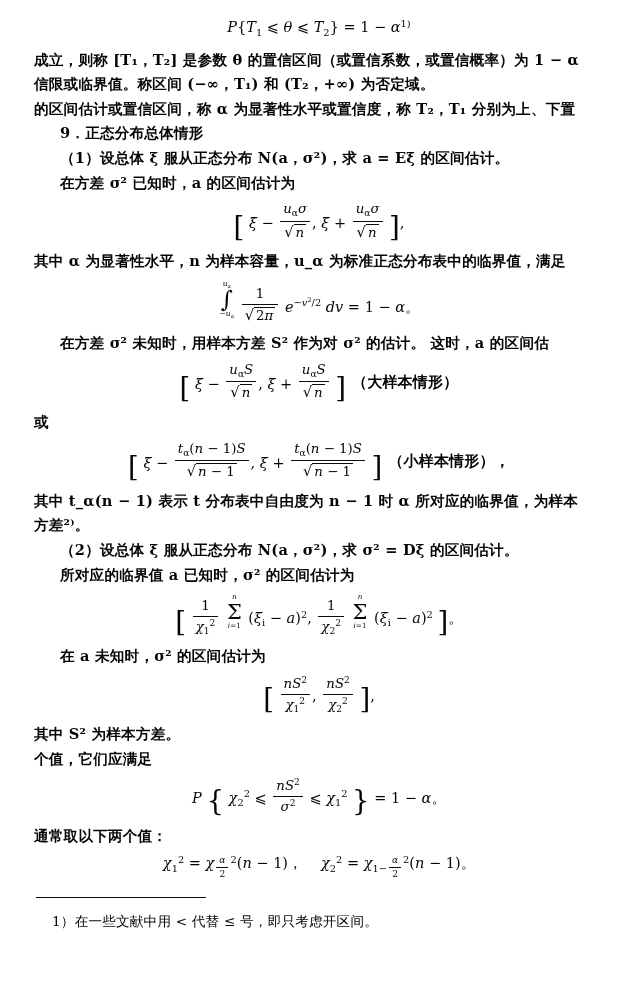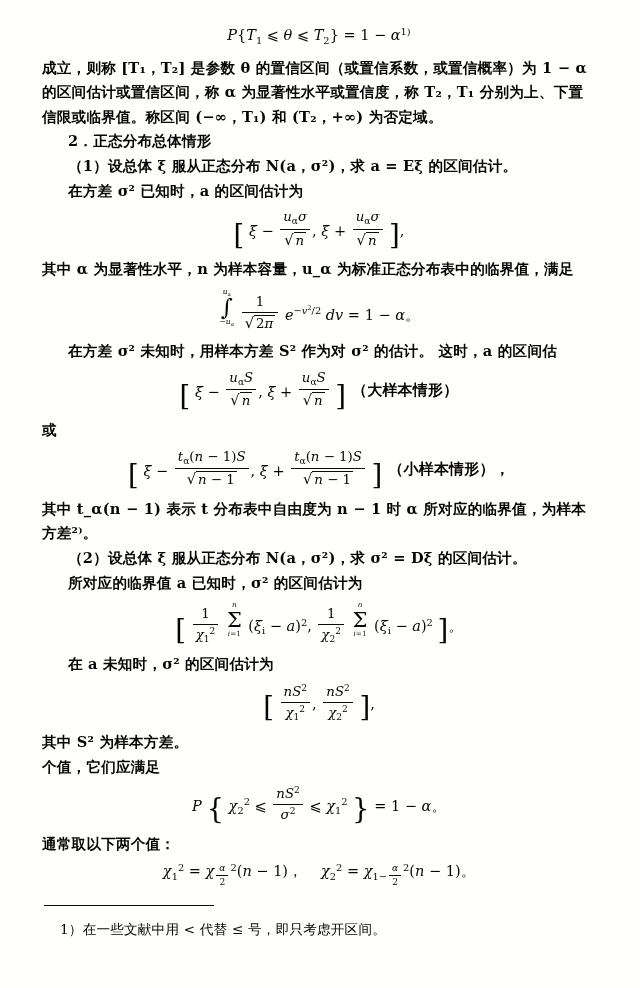--- a/index.html
+++ b/index.html
@@ -12,21 +12,21 @@
     height: 988px;
     font-family: "DejaVu Serif", serif;
     color: #0b0b0b;
     overflow: hidden;
   }
   .page {
     position: relative;
     width: 640px;
     height: 988px;
     background: #fbfaf8;
-    padding: 8px;
+    padding: 0;
     box-sizing: border-box;
     filter: contrast(1.05);
   }
   .content {
     padding: 10px 36px 0 34px;
     box-sizing: border-box;
   }
   .line {
     font-size: 14.6px;
     line-height: 1.62;
@@ -119,23 +119,23 @@
 <body>
 
 <div class="page">
   <div class="content">
 
     <div class="top-formula">
       <span class="mi">P</span>{<span class="mi">T</span><span class="sub">1</span> ⩽ <span class="mi">θ</span> ⩽ <span class="mi">T</span><span class="sub">2</span>} = 1 − <span class="mi">α</span><span class="sup">1)</span>
     </div>
 
     <p class="line">成立，则称   [T₁，T₂] 是参数 θ 的置信区间（或置信系数，或置信概率）为 1 − α</p>
+    <p class="line">信限或临界值。称区间 (−∞，T₁) 和 (T₂，+∞) 为否定域。</p>
     <p class="line">的区间估计或置信区间，称 α 为显著性水平或置信度，称 T₂，T₁ 分别为上、下置</p>
-    <p class="line">信限或临界值。称区间 (−∞，T₁) 和 (T₂，+∞) 为否定域。</p>
-    <p class="line indent1">2．正态分布总体情形</p>
+    <p class="line indent1">9．正态分布总体情形</p>
     <p class="line indent1">（1）设总体 ξ 服从正态分布 N(a，σ²)，求 a = Eξ 的区间估计。</p>
     <p class="line indent1">在方差 σ² 已知时，a 的区间估计为</p>
 
     <div class="formula">
       <span class="big-bracket">[</span>
       <span class="mi">ξ̄</span> −
       <span class="frac"><span class="num"><span class="mi">u</span><span class="sub">α</span><span class="mi">σ</span></span><span class="den"><span class="radic">√</span><span class="sqrt-ov"><span class="mi">n</span></span></span></span>,
       <span class="mi">ξ̄</span> +
       <span class="frac"><span class="num"><span class="mi">u</span><span class="sub">α</span><span class="mi">σ</span></span><span class="den"><span class="radic">√</span><span class="sqrt-ov"><span class="mi">n</span></span></span></span>
       <span class="big-bracket">]</span>,

